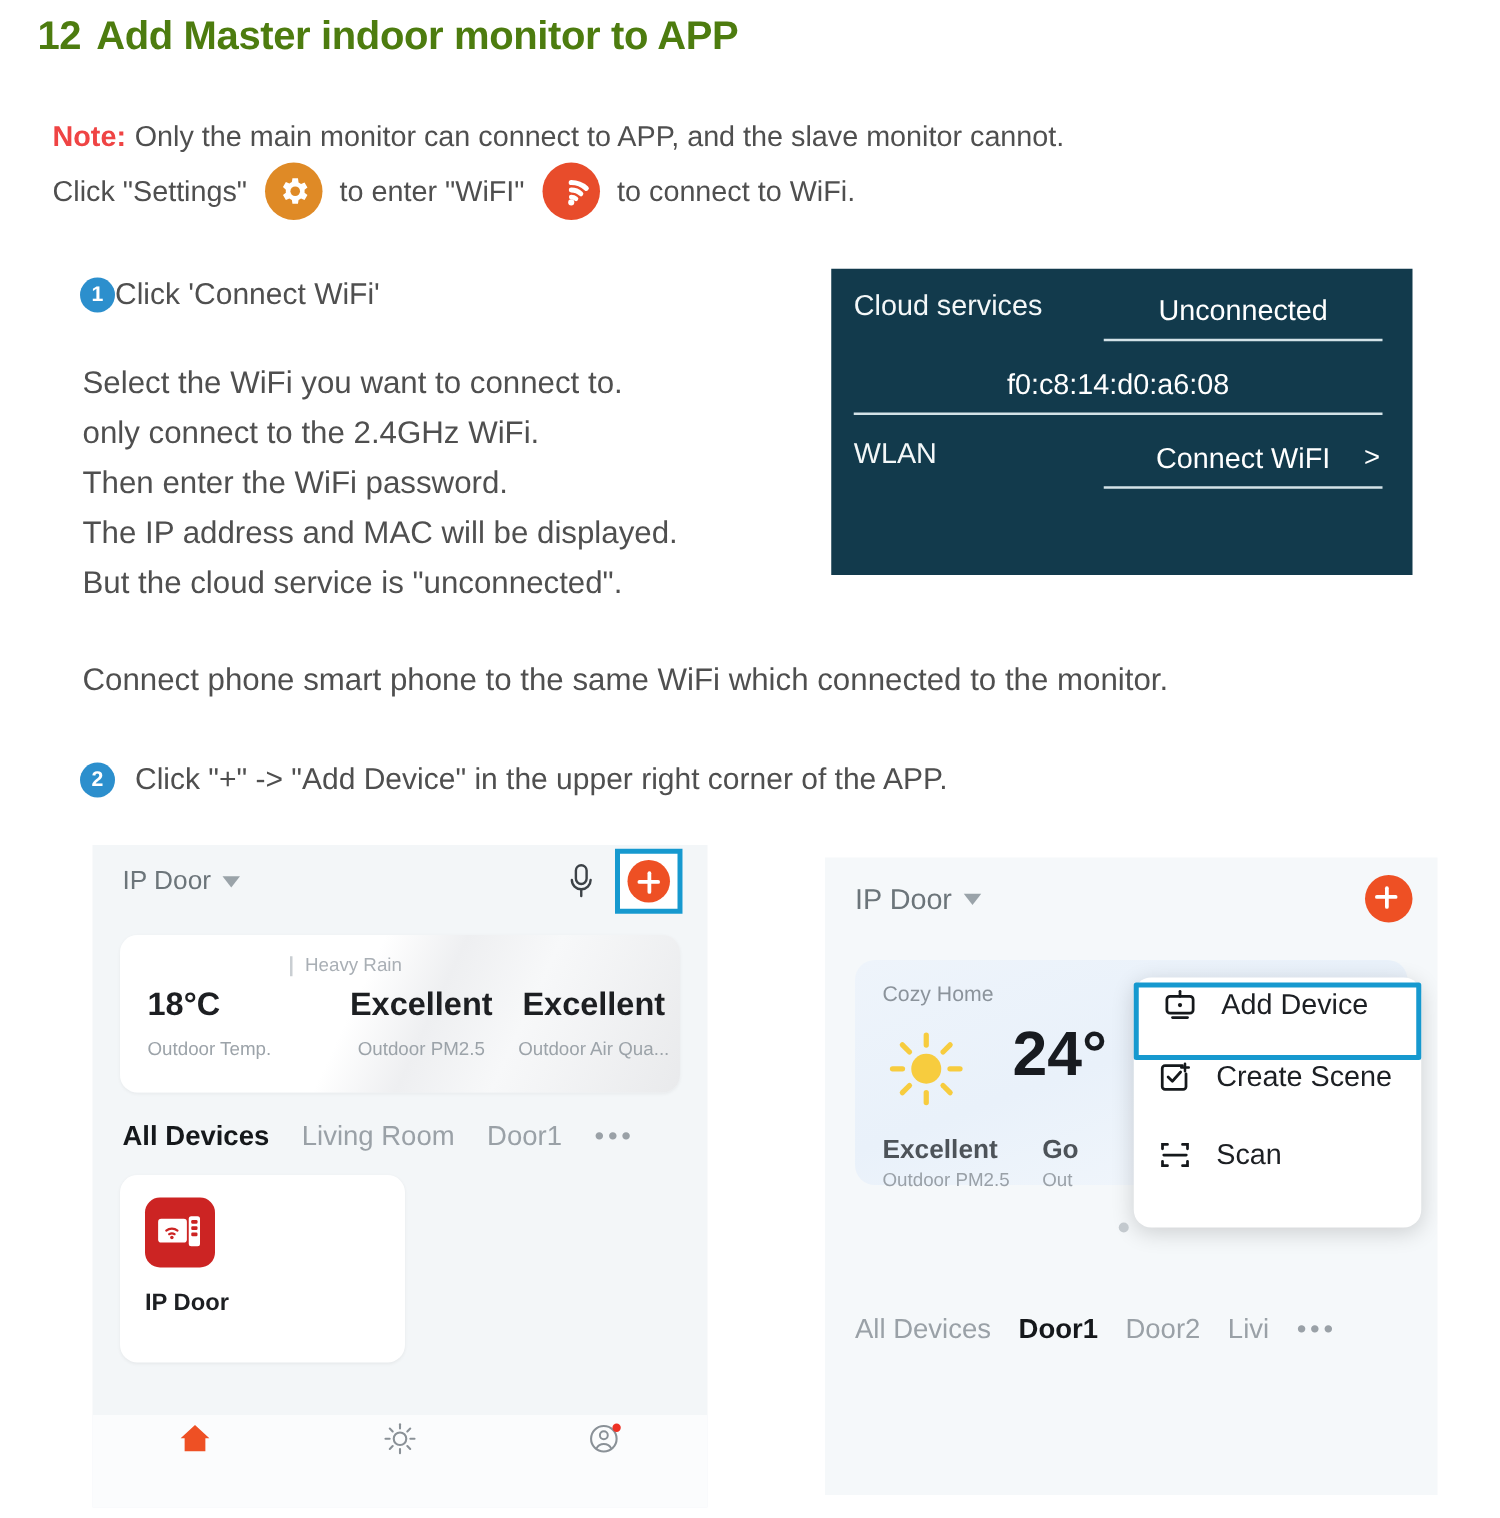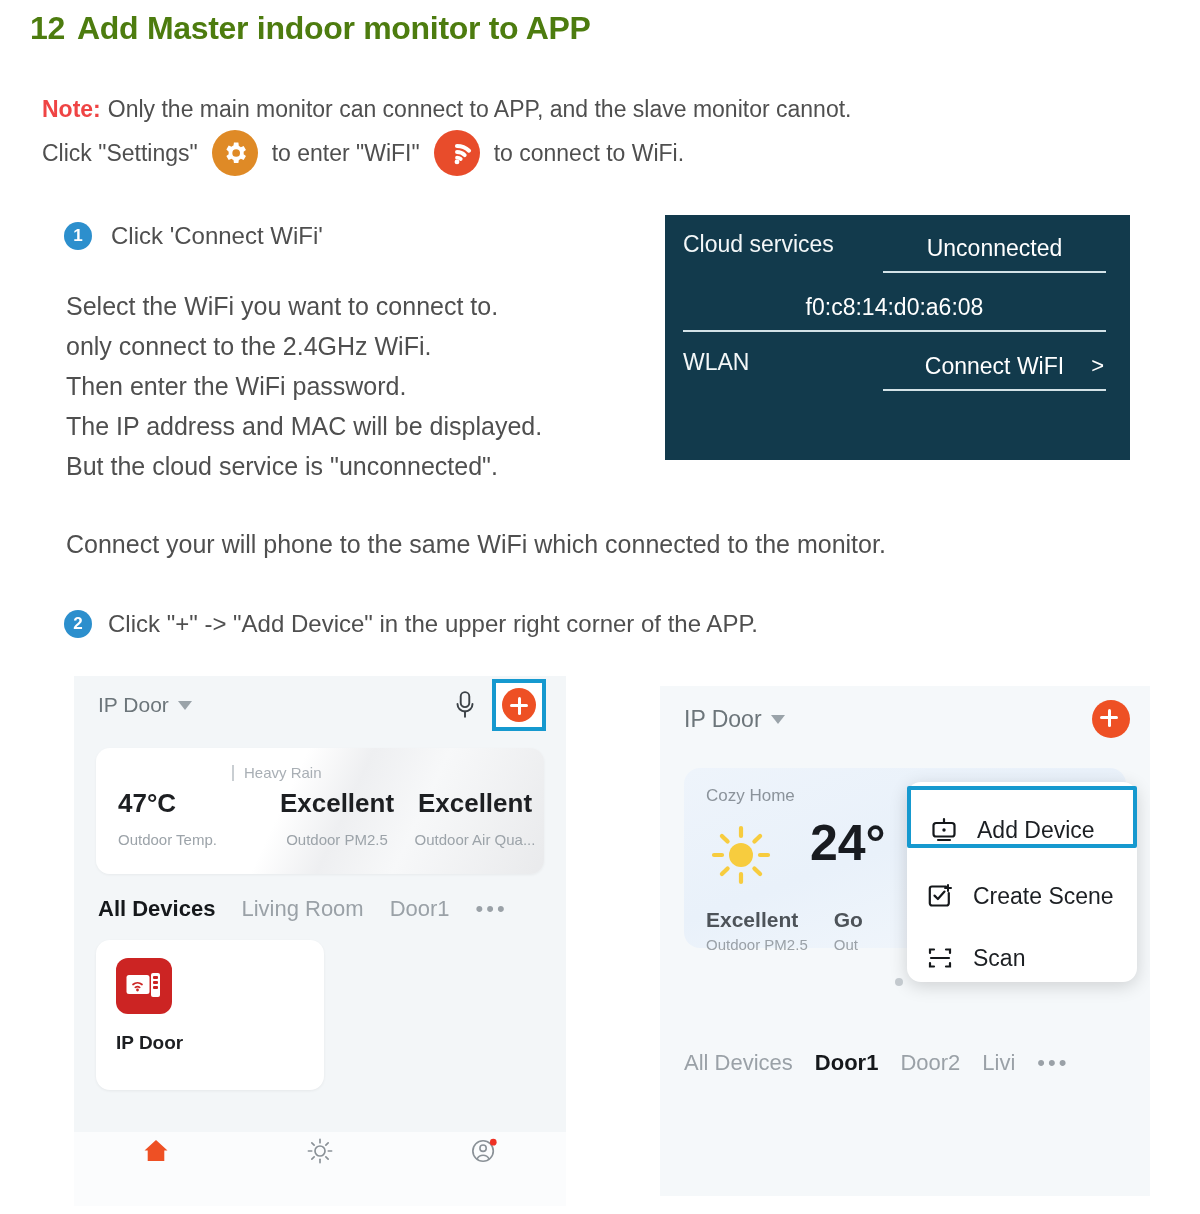--- a/index.html
+++ b/index.html
@@ -73,21 +73,21 @@
   .step1-row {
     position: absolute;
     left: 64px;
     top: 222px;
     display: flex;
     align-items: center;
     font-size: 24px;
     color: #4f4f4f;
     white-space: nowrap;
   }
-  .step1-row .step-label { margin-left: 19px; text-align: right; }
+  .step1-row .step-label { margin-left: 0; text-align: right; }
 
   .para-left {
     position: absolute;
     left: 66px;
     top: 286px;
     font-size: 25px;
     line-height: 40px;
     color: #4f4f4f;
     white-space: nowrap;
   }
@@ -291,21 +291,21 @@
     position:absolute;
     left: 247px; top: 96px;
     width: 230px;
     background:#ffffff;
     border-radius: 14px;
     box-shadow: 0 4px 18px rgba(0,0,0,.16);
     padding: 4px 0 10px 0;
     z-index: 5;
   }
   .dd-item {
-    display:flex; align-items:flex-end;
+    display:flex; align-items:flex-start;
     height: 62px;
     padding: 0 16px;
     font-size: 23px;
     color:#1c1f23;
     box-sizing: border-box;
   }
   .dd-item .dd-ico { width: 34px; margin-right: 16px; display:flex; align-items:center; justify-content:center;}
   .dd-item.highlight {
     border: 4px solid #1699CF;
     border-radius: 2px;
@@ -384,21 +384,21 @@
   </div>
   <div class="set-row">
     <div class="set-key">WLAN</div>
     <div class="set-val-wrap">
       <span class="set-val">Connect WiFI</span>
       <span class="set-chevron">&gt;</span>
     </div>
   </div>
 </div>
 
-<div class="para-wide">Connect your will phone to the same WiFi which connected to the monitor.</div>
+<div class="para-wide">Connect phone smart phone to the same WiFi which connected to the monitor.</div>
 
 <div class="step2-row">
   <span class="step-badge">2</span>
   <span class="step-label">Click "+" -&gt; "Add Device" in the upper right corner of the APP.</span>
 </div>
 
 <div class="phone phone-left">
 
   <div class="ph-topbar">
     <div class="ph-home-name">
@@ -418,21 +418,21 @@
     </span>
   </div>
 
   <div class="weather-card-l">
     <div class="hv-rain">
       <span class="bar"></span>
       <span>Heavy Rain</span>
     </div>
     <div class="wx-cols">
       <div class="wx-col first">
-        <div class="wx-big">47°C</div>
+        <div class="wx-big">18°C</div>
         <div class="wx-sub">Outdoor Temp.</div>
       </div>
       <div class="wx-col">
         <div class="wx-big">Excellent</div>
         <div class="wx-sub">Outdoor PM2.5</div>
       </div>
       <div class="wx-col">
         <div class="wx-big">Excellent</div>
         <div class="wx-sub">Outdoor Air Qua...</div>
       </div>

